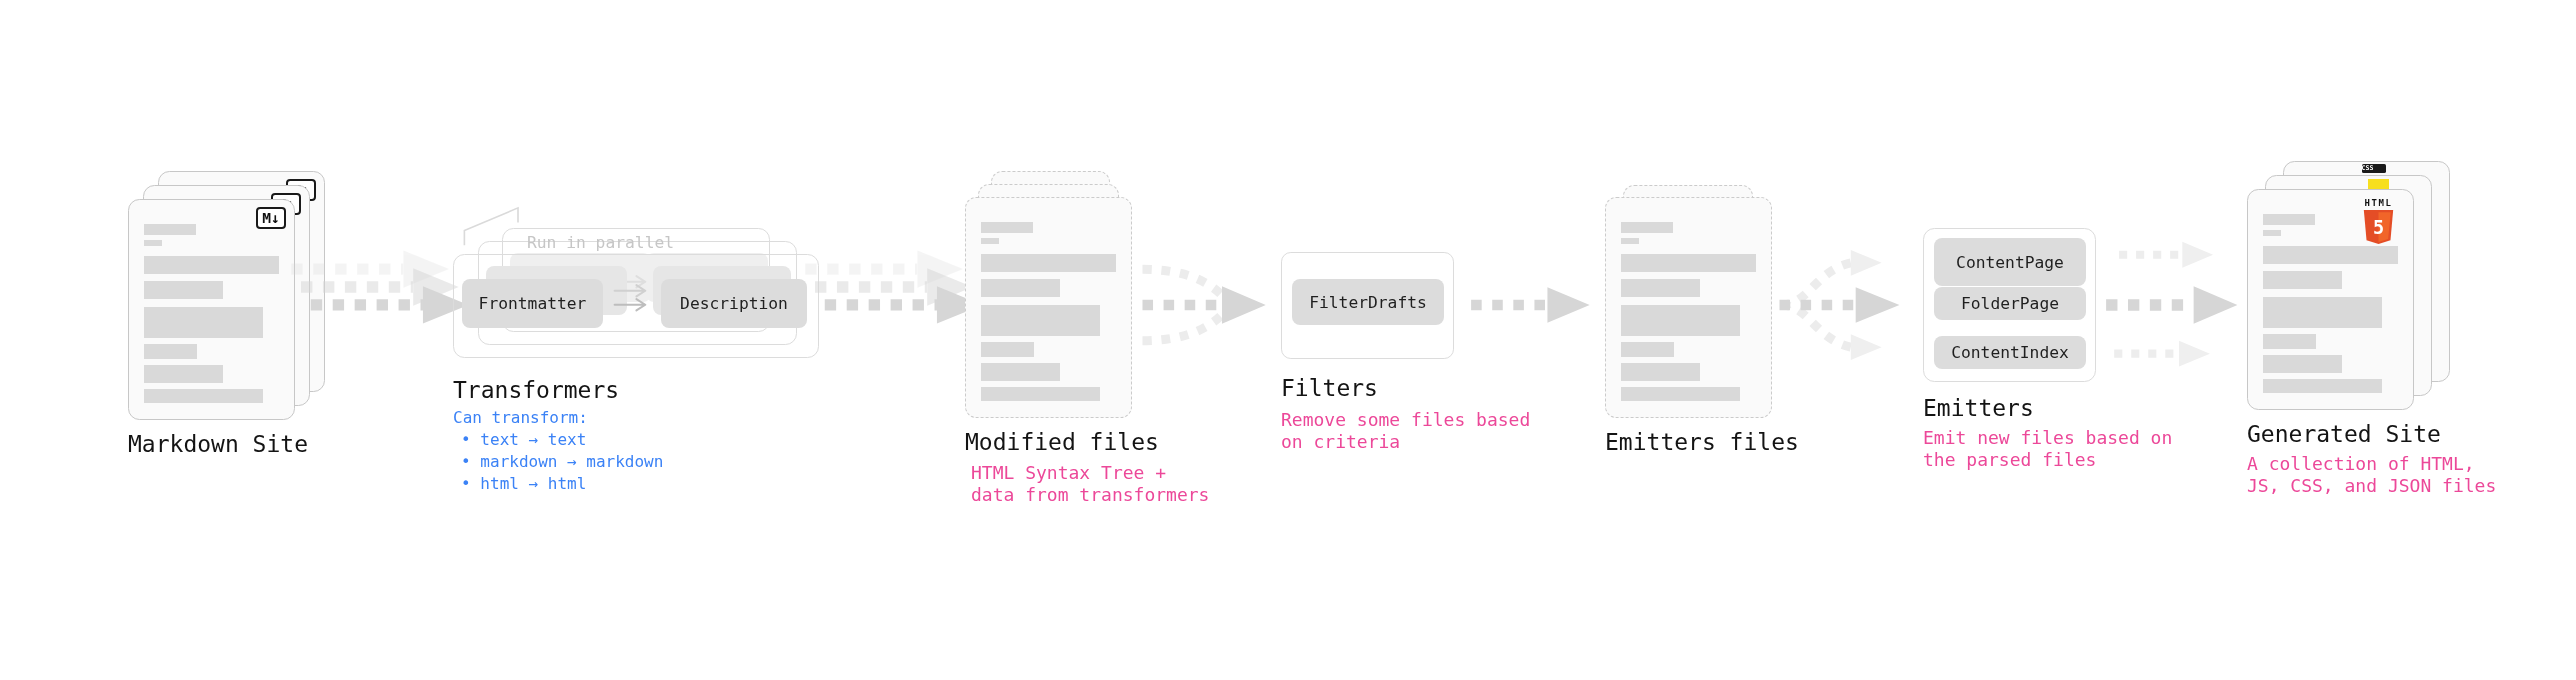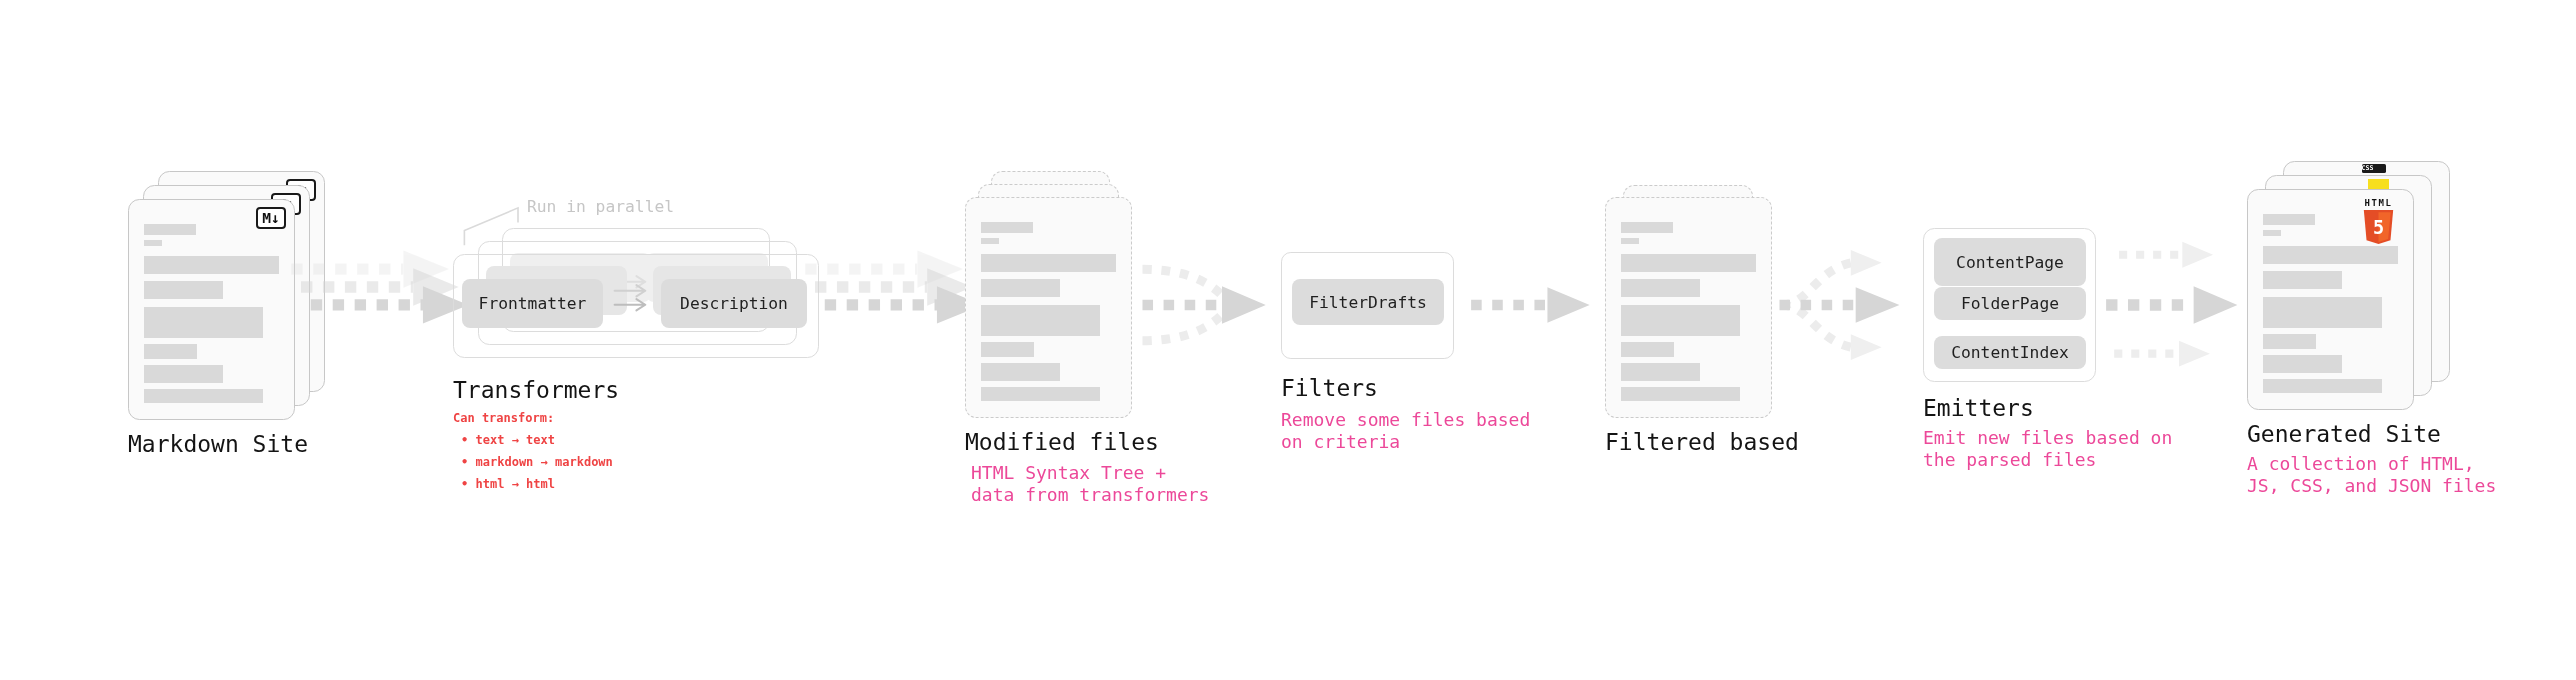--- a/index.html
+++ b/index.html
@@ -54,23 +54,23 @@
     position:absolute;background:#dcdcdc;border-radius:8.1px;
     display:flex;align-items:center;justify-content:center;
     font-size:16.3px;color:#1f1f1f;box-sizing:border-box;
   }
   .pill.g2{background:#e6e6e6;}
   .pill.g1{background:#efefef;}
 
   
   .label{position:absolute;font-size:23px;color:#141414;white-space:nowrap;}
   .sub{position:absolute;font-size:18px;line-height:22px;color:#ec4899;white-space:pre-line;}
-  .note{position:absolute;font-size:12px;line-height:22px;color:#ef4444;font-weight:bold;}
+  .note{position:absolute;font-size:16px;line-height:22px;color:#3b82f6;}
   .note .note-item{padding-left:8.1px;}
-  .annot{position:absolute;font-size:16.3px;color:#c6c6c6;white-space:nowrap;}
+  .annot{position:absolute;font-size:16.3px;color:#c6c6c6;white-space:nowrap;margin-top:36px;}
 </style>
 </head>
 <body>
 
 <div id="canvas">
 
   <div>
     <div class="doc" style="left:158px;top:171px;">
       <span class="md-badge">M↓</span>
     </div>
@@ -207,21 +207,21 @@
           <div class="bar" style="width: 52px; height: 10.6px; margin-top: 0px;"></div>
           <div class="bar" style="width: 18.7px; height: 5.7px; margin-top: 4.9px;"></div>
           <div class="bar" style="width: 135px; height: 18px; margin-top: 10.6px;"></div>
           <div class="bar" style="width: 79px; height: 18px; margin-top: 7.3px;"></div>
           <div class="bar" style="width: 119px; height: 31px; margin-top: 7.3px;"></div>
           <div class="bar" style="width: 53px; height: 14.6px; margin-top: 6.5px;"></div>
           <div class="bar" style="width: 79px; height: 18px; margin-top: 5.7px;"></div>
           <div class="bar" style="width: 119px; height: 14px; margin-top: 6.5px;"></div>
         </div>
     </div>
-    <div class="label" style="left:1605px;top:429px;">Filtered based</div>
+    <div class="label" style="left:1605px;top:429px;">Emitters files</div>
   </div>
 
   <svg class="abs" style="left:1773px;top:232px;" width="154" height="146" viewBox="0 0 190 180">
     <path d="M 10 90 C 44 90 52 48 96 38" fill="none" stroke="#ececec" stroke-width="11" stroke-dasharray="11 12"></path>
     <polygon points="96,22 96,54 134,38" fill="#efefef"></polygon>
     <path d="M 10 90 C 44 90 52 132 96 142" fill="none" stroke="#ececec" stroke-width="11" stroke-dasharray="11 12"></path>
     <polygon points="96,126 96,158 134,142" fill="#efefef"></polygon>
     <line x1="8" y1="90" x2="102" y2="90" stroke="#d6d6d6" stroke-width="13" stroke-dasharray="13 13"></line>
     <polygon points="102,68 102,112 156,90" fill="#d6d6d6"></polygon>
   </svg>

